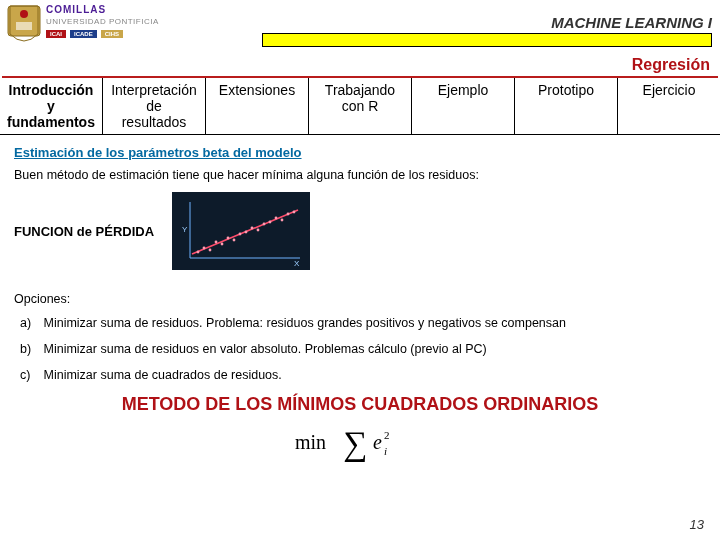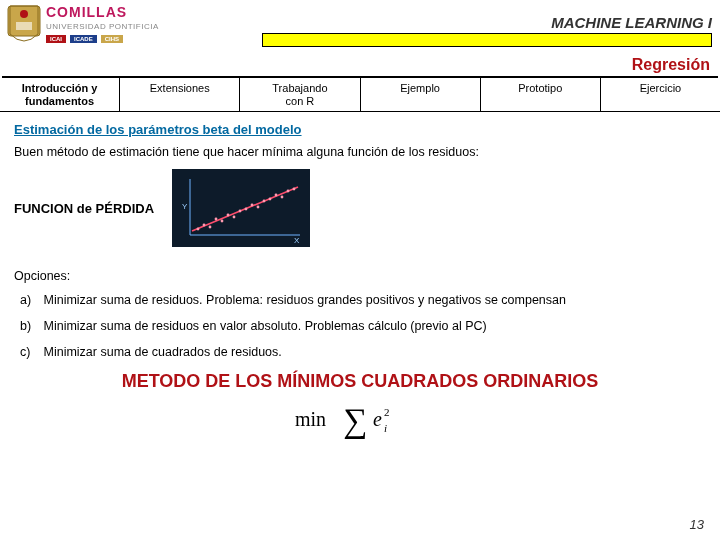--- a/index.html
+++ b/index.html
@@ -1,33 +1,33 @@
 <!DOCTYPE html>
 <html><head>
 <meta charset="utf-8">
 <style>
   * { margin: 0; padding: 0; box-sizing: border-box; }
   body { width: 720px; height: 540px; font-family: Arial, sans-serif; background: #fff; color: #000; position: relative; overflow: hidden; }
   .header { display: flex; align-items: flex-start; height: 56px; }
   .logo-block { display: flex; align-items: flex-start; gap: 4px; padding: 4px 6px 0 6px; }
   .crest { width: 36px; height: 44px; }
   .logo-text { display: flex; flex-direction: column; gap: 2px; }
-  .uni-name { font-size: 14px; font-weight: bold; letter-spacing: 1px; color: #be185d; }
+  .uni-name { font-size: 10px; font-weight: bold; letter-spacing: 1px; color: #4c1d95; }
   .uni-sub { font-size: 8px; letter-spacing: 0.5px; color: #888; }
   .sub-bars { display: flex; gap: 4px; margin-top: 2px; }
   .bar { font-size: 6px; color: #fff; padding: 1px 4px; font-weight: bold; }
   .bar.red { background: #b01116; }
   .bar.blue { background: #1d3e8a; }
   .bar.gold { background: #c9a64a; }
   .course-area { flex: 1; display: flex; flex-direction: column; align-items: flex-end; padding: 14px 8px 0 0; }
   .course-title { font-size: 15px; font-weight: bold; font-style: italic; color: #333; }
   .yellow-bar { width: 450px; height: 14px; background: #ffff00; border: 1px solid #000; margin-top: 2px; }
-  .topic-bar { text-align: right; font-size: 16px; font-weight: bold; color: #b01116; padding: 0 8px 2px 0; border-bottom: 2px solid #000000; margin: 0 2px 0 2px; }
+  .topic-bar { text-align: right; font-size: 16px; font-weight: bold; color: #b01116; padding: 0 8px 2px 0; border-bottom: 2px solid #b91c1c; margin: 0 2px 0 2px; }
   .tabs { display: flex; border-bottom: 1px solid #000; }
-  .tab { flex: 1; text-align: center; font-size: 11px; line-height: 1.15; padding: 4px 4px; border-right: 1px solid #000; }
+  .tab { flex: 1; text-align: center; font-size: 14px; line-height: 1.15; padding: 4px 4px; border-right: 1px solid #000; }
   .tab:last-child { border-right: none; }
   .tab.active { font-weight: bold; background: #fff; }
   .content { padding: 10px 14px 0 14px; font-size: 12.5px; }
   .section-title { font-weight: bold; text-decoration: underline; color: #0369a1; margin-bottom: 8px; font-size: 13px; }
   .para { margin-bottom: 10px; }
   .row-flex { display: flex; align-items: center; gap: 18px; margin-bottom: 22px; }
   .loss-label { font-weight: bold; font-size: 13px; }
   .chart-thumb { width: 138px; height: 78px; background: #0a1a2a; position: relative; overflow: hidden; }
   .options-label { margin-bottom: 10px; }
   .opt { margin: 0 0 12px 6px; }
@@ -63,20 +63,24 @@
     <div class="yellow-bar"></div>
   </div>
 </div>
 
 <div class="topic-bar">Regresión</div>
 
 <div class="tabs">
   <div class="tab active">
     <span>Introducción y</span><br>
     <span>fundamentos</span>
+  </div>
+  <div class="tab">
+    <span>Interpretación de</span><br>
+    <span>resultados</span>
   </div>
   <div class="tab">
     <span>Extensiones</span>
   </div>
   <div class="tab">
     <span>Trabajando</span><br>
     <span>con R</span>
   </div>
   <div class="tab">
     <span>Ejemplo</span>

